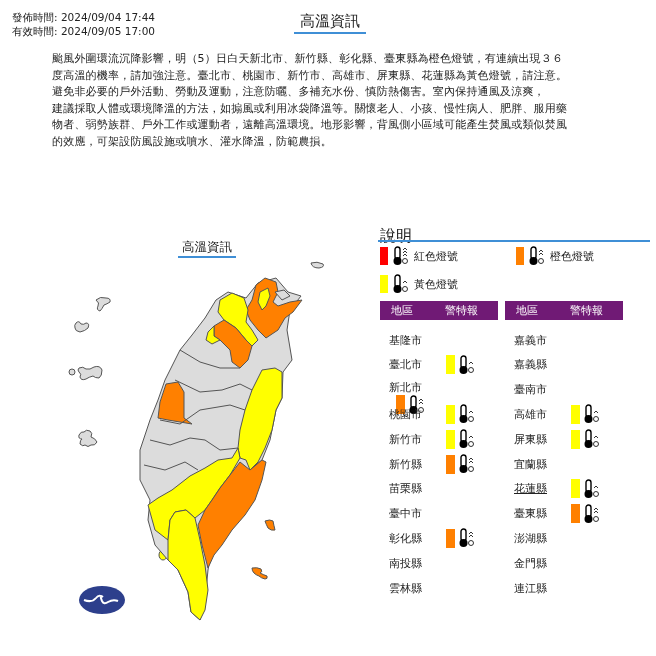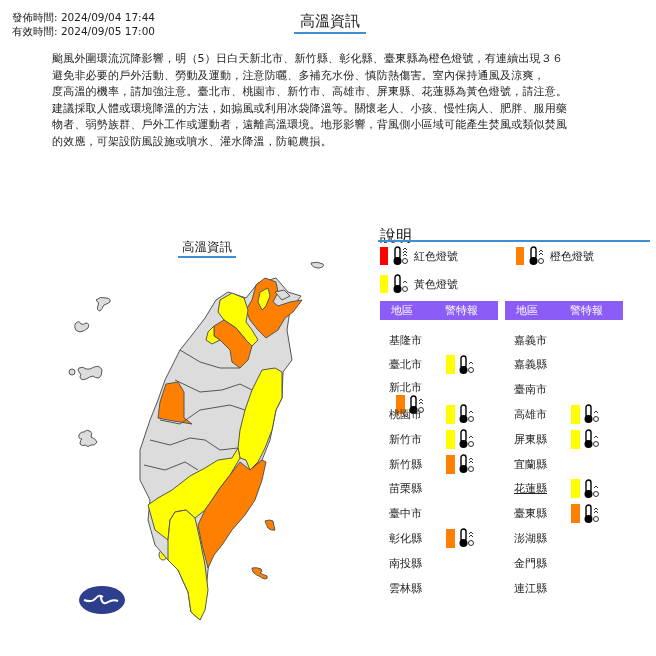--- a/index.html
+++ b/index.html
@@ -15,42 +15,42 @@
   .map-title { position: absolute; left: 178px; top: 238px; font-size: 12.5px; line-height: 18px; padding: 0 4px; border-bottom: 2px solid #3f8fd6; }
 
   .map-svg { position: absolute; left: 0; top: 0; width: 656px; height: 656px; }
 
   .legend-title { position: absolute; left: 380px; top: 226px; font-size: 16px; color: #222; }
   .legend-line { position: absolute; left: 378px; top: 240px; width: 272px; height: 2px; background: #3f8fd6; }
   .legend-item { position: absolute; display: flex; align-items: center; font-size: 11px; }
   .swatch { width: 8px; height: 18px; display: inline-block; margin-right: 4px; }
   .thermo { width: 16px; height: 20px; display: inline-block; margin-right: 6px; }
 
-  .tbl-head { position: absolute; top: 301px; height: 19px; width: 118px; background: #8b5cf6; color: #fff; font-size: 11px; display: flex; align-items: center; }
+  .tbl-head { position: absolute; top: 301px; height: 19px; width: 118px; background: #701a75; color: #fff; font-size: 11px; display: flex; align-items: center; }
   .tbl-head .h1 { position: absolute; left: 11px; }
   .tbl-head .h2 { position: absolute; left: 65px; }
 
   .row { position: absolute; height: 20px; display: flex; align-items: center; font-size: 11px; color: #222; }
   .row .name { width: 66px; padding-left: 9px; }
   .row .mark { display: flex; align-items: center; }
   .row .swatch { width: 9px; height: 19px; margin-right: 3px; }
 </style>
 </head>
 <body>
 
 <div class="times">
   <div><span>發佈時間:</span> <span>2024/09/04 17:44</span></div>
   <div><span>有效時間:</span> <span>2024/09/05 17:00</span></div>
 </div>
 <div class="page-title"><span>高溫資訊</span></div>
 
 <div class="body-text">
   <div>颱風外圍環流沉降影響，明（5）日白天新北市、新竹縣、彰化縣、臺東縣為橙色燈號，有連續出現３６</div>
+  <div>度高溫的機率，請加強注意。臺北市、桃園市、新竹市、高雄市、屏東縣、花蓮縣為黃色燈號，請注意。</div>
   <div>避免非必要的戶外活動、勞動及運動，注意防曬、多補充水份、慎防熱傷害。室內保持通風及涼爽，</div>
-  <div>度高溫的機率，請加強注意。臺北市、桃園市、新竹市、高雄市、屏東縣、花蓮縣為黃色燈號，請注意。</div>
   <div>建議採取人體或環境降溫的方法，如搧風或利用冰袋降溫等。關懷老人、小孩、慢性病人、肥胖、服用藥</div>
   <div>物者、弱勢族群、戶外工作或運動者，遠離高溫環境。地形影響，背風側小區域可能產生焚風或類似焚風</div>
   <div>的效應，可架設防風設施或噴水、灌水降溫，防範農損。</div>
 </div>
 
 <svg class="map-svg" viewBox="0 0 656 656" xmlns="http://www.w3.org/2000/svg">
   <g stroke="#555" stroke-width="1" stroke-linejoin="round">
 
     <path d="M311,263 q6,-2 12,1 q2,3 -4,4 q-7,0 -8,-5z" fill="#dcdcdc"></path>
     <path d="M96,300 q4,-4 10,-2 q5,0 4,4 q-3,2 -6,3 q-2,4 -4,6 q-4,-1 -2,-5 q2,-3 -2,-6z" fill="#dcdcdc"></path>

